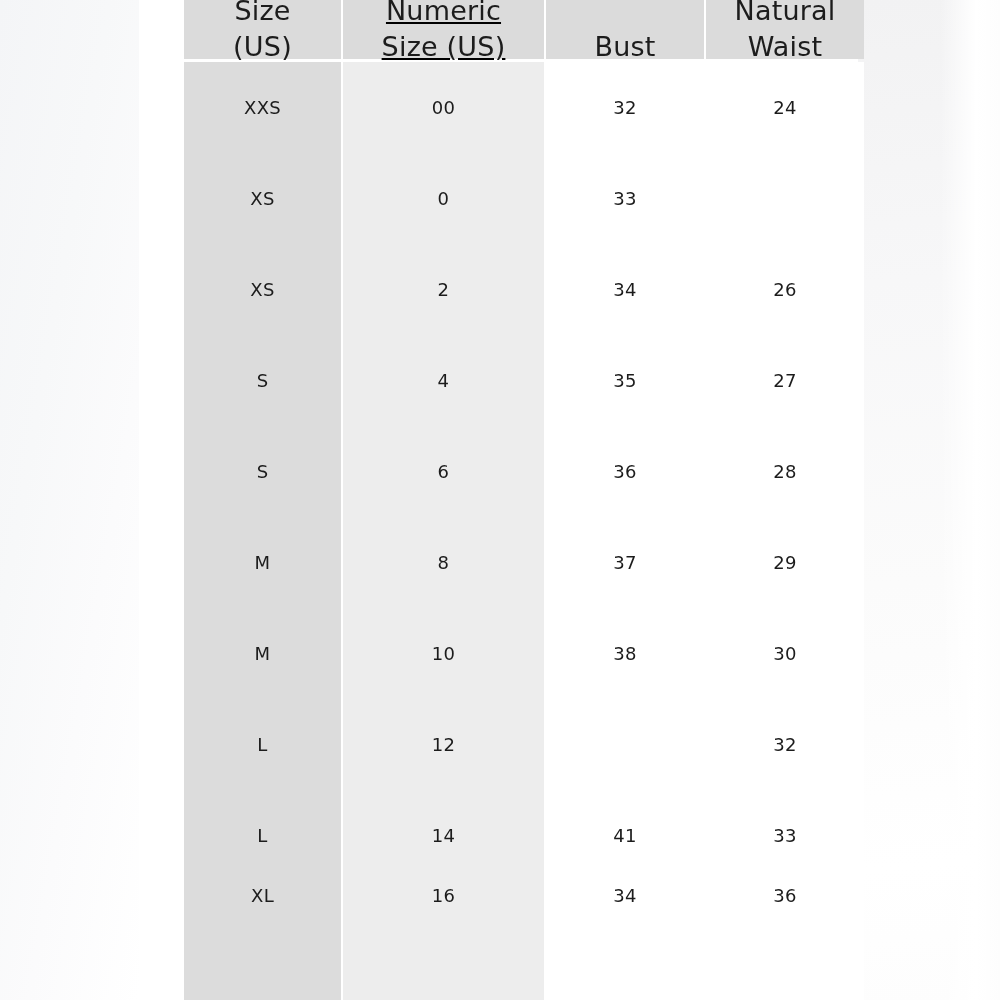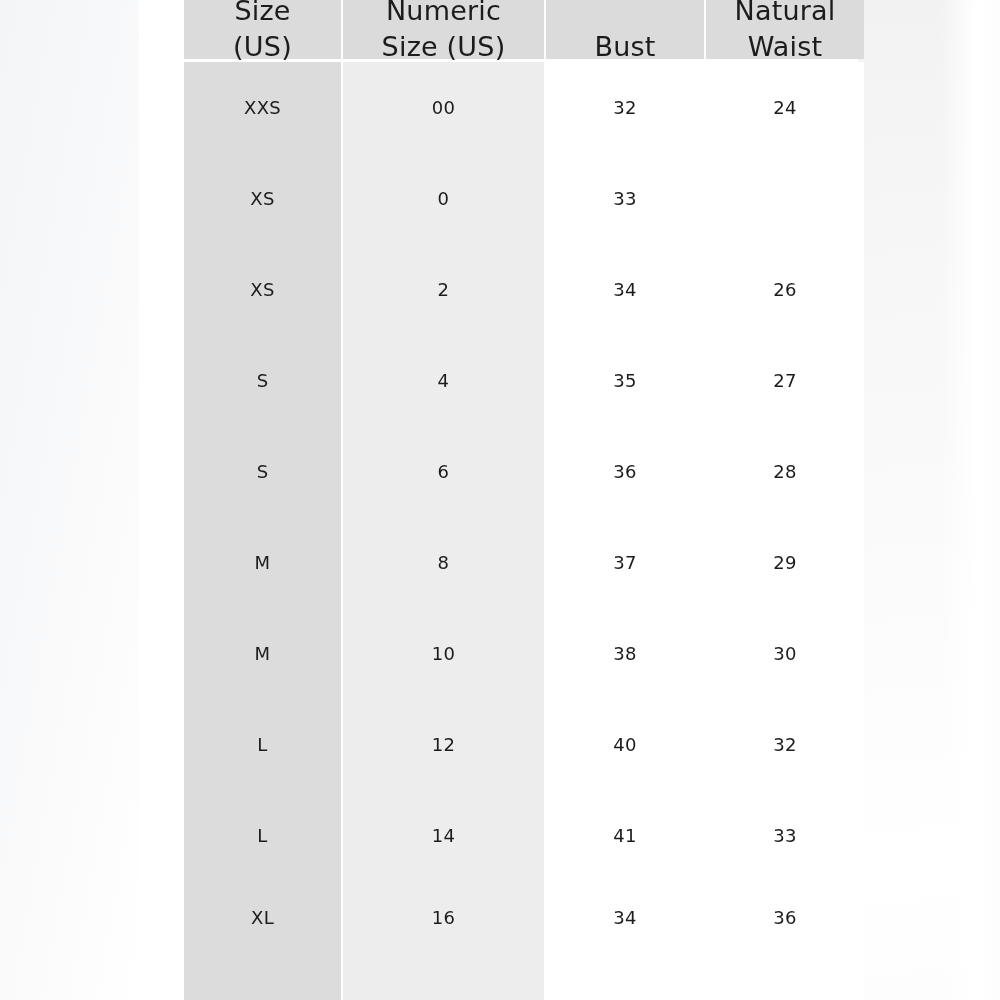--- a/index.html
+++ b/index.html
@@ -73,21 +73,21 @@
     line-height: 36px;
     color: #1c1c1c;
     text-align: center;
     font-weight: 400;
     letter-spacing: 0.2px;
     
     margin-bottom: -6px;
     white-space: pre-line;
   }
   .th-1 { left: 0px;   width: 157px; }
-  .th-2 { left: 159px; width: 201px; }
+  .th-2 { left: 159px; width: 201px; text-decoration: underline; }
   .th-3 { left: 362px; width: 158px; }
   .th-4 { left: 522px; width: 158px; }
 
   
   .tbody {
     position: absolute;
     left: 0; top: 62px;
     width: 680px;
     height: 938px;
   }
@@ -199,30 +199,29 @@
           </div>
           <div class="row" style="top: 546px;">
             <div class="cell cell-1">M</div>
             <div class="cell cell-2">10</div>
             <div class="cell cell-3">38</div>
             <div class="cell cell-4">30</div>
           </div>
           <div class="row" style="top: 637px;">
             <div class="cell cell-1">L</div>
             <div class="cell cell-2">12</div>
-            <div class="cell cell-3">40</div>
             <div class="cell cell-4">32</div>
           </div>
           <div class="row" style="top: 728px;">
             <div class="cell cell-1">L</div>
             <div class="cell cell-2">14</div>
             <div class="cell cell-3">41</div>
             <div class="cell cell-4">33</div>
           </div>
-          <div class="row" style="top: 810px;">
+          <div class="row" style="top: 788px;">
             <div class="cell cell-1">XL</div>
             <div class="cell cell-2">16</div>
             <div class="cell cell-3">34</div>
             <div class="cell cell-4">36</div>
           </div>
         </div>
     </div>
 
   </div>
 </div>

